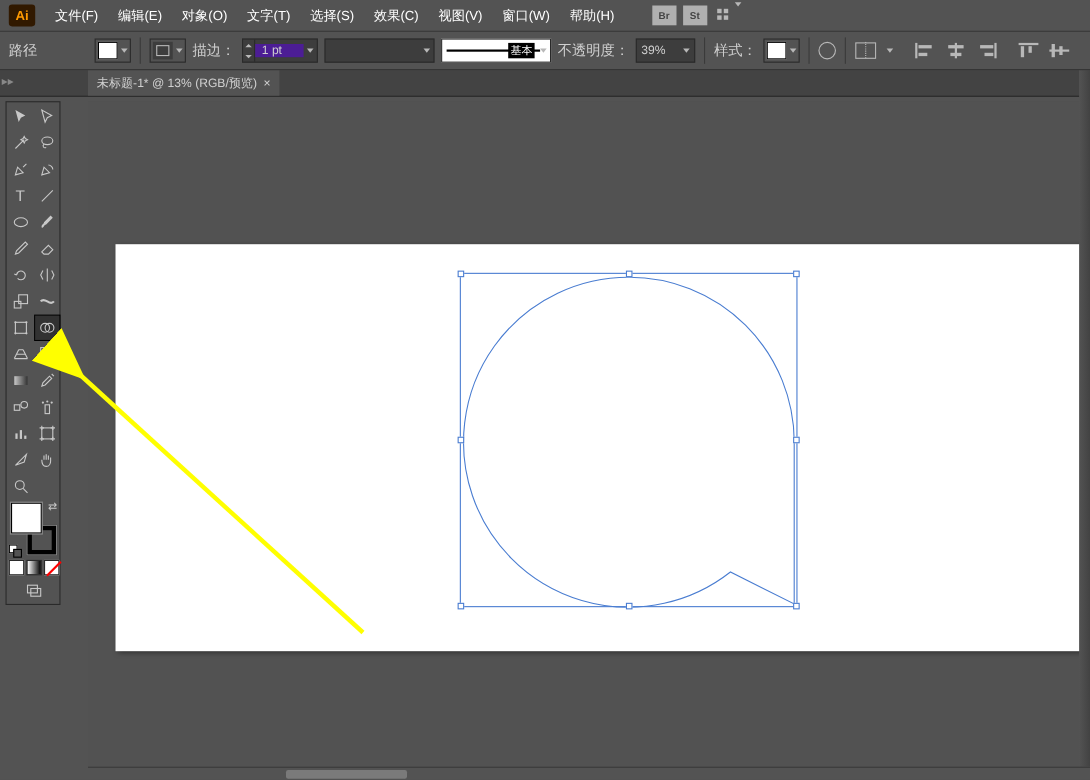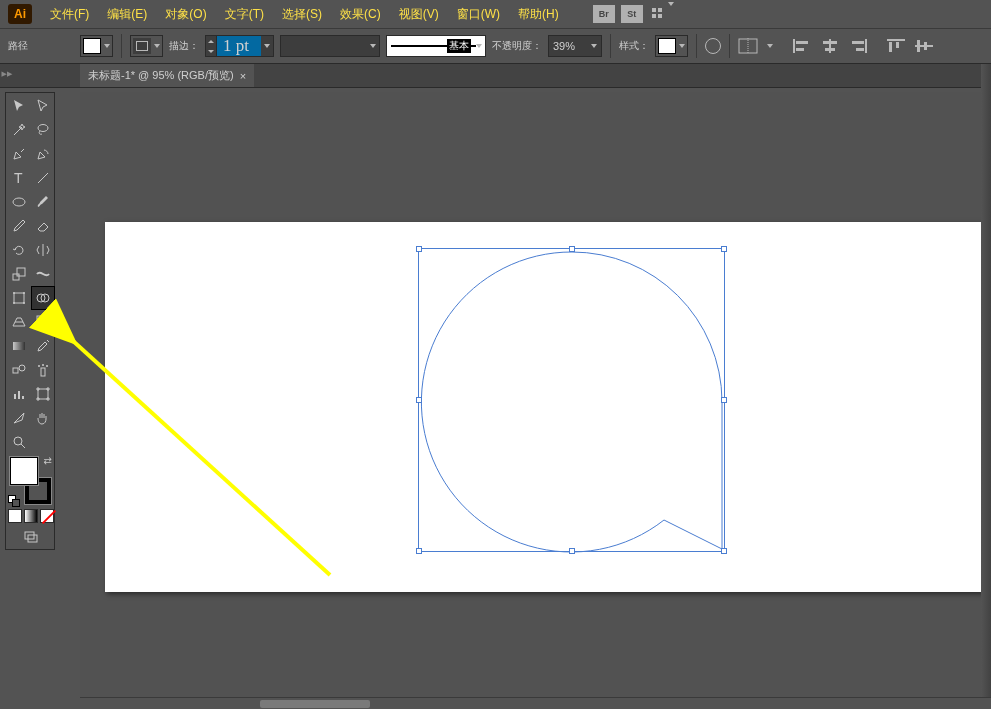--- a/index.html
+++ b/index.html
@@ -2,41 +2,41 @@
 <html><head>
 <meta charset="utf-8">
 <style>
 * { margin: 0; padding: 0; box-sizing: border-box; font-family: "Microsoft YaHei", sans-serif; }
 body { background: #535353; width: 991px; height: 709px; overflow: hidden; position: relative; }
 
 
 .menubar { height: 28px; background: #535353; display: flex; align-items: center; padding-left: 8px; gap: 2px; }
 .ai-logo { width: 24px; height: 20px; background: #311900; border-radius: 3px; display: flex; align-items: center; justify-content: center; margin-right: 8px; }
 .ai-logo span { color: #ff9a00; font-weight: bold; font-size: 12px; }
-.menu-item { color: #fde047; font-size: 12px; padding: 4px 8px; cursor: pointer; }
+.menu-item { color: #ffffff; font-size: 12px; padding: 4px 8px; cursor: pointer; }
 .menu-spacer { width: 20px; }
 .menu-icon-box { width: 22px; height: 18px; background: #b0b0b0; display: inline-flex; align-items: center; justify-content: center; color: #444; font-size: 9px; font-weight: bold; margin: 0 2px; cursor: pointer; }
 .menu-plain-icon { color: #b8b8b8; font-size: 14px; margin: 0 4px; cursor: pointer; }
 .arrange-glyph { display:inline-block; width:14px; height:12px; }
 .arrange-glyph span { display:inline-block; width:4px; height:4px; background:#b8b8b8; margin:1px; float:left; }
 
 
 .controlbar { height: 36px; background: #535353; border-top: 1px solid #3a3a3a; border-bottom: 1px solid #2a2a2a; display: flex; align-items: center; padding: 0 8px; gap: 6px; }
-.ctrl-label { color: #d0d0d0; font-size: 10px; }
+.ctrl-label { color: #d0d0d0; font-size: 13px; }
 .swatch-btn { display:inline-flex; align-items:center; border:1px solid #2a2a2a; background:#535353; height:22px; padding:0 2px; cursor:pointer; }
 .swatch-white { width:18px; height:16px; background:#fff; border:1px solid #000; }
 .swatch-hollow { width:18px; height:16px; background:#3d3d3d; position:relative; }
 .swatch-hollow::after{content:"";position:absolute;inset:3px;border:1px solid #b8b8b8;}
 .chev-down { width:0; height:0; border-left:3px solid transparent; border-right:3px solid transparent; border-top:4px solid #b8b8b8; margin-left:3px; }
 .stroke-box { display:flex; align-items:center; height:22px; border:1px solid #2a2a2a; background:#3d3d3d; }
 .arrow-updown { display:flex; flex-direction:column; border-right:1px solid #2a2a2a; }
 .arrow-updown div { width:10px; height:10px; display:flex; align-items:center; justify-content:center; }
 .arrow-updown .up { border-bottom:3px solid #b8b8b8; border-left:3px solid transparent; border-right:3px solid transparent; width:0; height:0; margin:auto; }
 .arrow-updown .down { border-top:3px solid #b8b8b8; border-left:3px solid transparent; border-right:3px solid transparent; width:0; height:0; margin:auto; }
-.stroke-val { color:#d0d0d0; font-size:17px; padding: 0 6px; min-width:44px; background:#0369a1;font-family:Liberation Serif, serif; }
+.stroke-val { color:#d0d0d0; font-size:11px; padding: 0 6px; min-width:44px; background:#4c1d95; }
 .var-stroke { width:100px; height:22px; border:1px solid #2a2a2a; background:#3d3d3d; display:flex; align-items:center; }
 .basic-box { width:100px; height:22px; border:1px solid #2a2a2a; background:#fff; display:flex; align-items:center; position:relative; }
 .basic-line { height:2px; background:#000; flex:1; margin-left:4px; }
 .basic-text { position:absolute; right:14px; background:#000; color:#fff; font-size:10px; padding:0 2px; }
 .opacity-field { width:54px; height:22px; border:1px solid #2a2a2a; background:#3d3d3d; color:#d0d0d0; font-size:11px; display:flex; align-items:center; padding:0 4px; }
 .divider-v { width:1px; height:24px; background:#3a3a3a; margin:0 2px; }
 .globe-icon{ width:16px; height:16px; border:1px solid #b8b8b8; border-radius:50%; position:relative; cursor:pointer;}
 .align-icon{ width:18px; height:14px; display:inline-block; cursor:pointer; margin:0 2px; position:relative; }
 .align-icon span{ position:absolute; background:#b8b8b8; }
 .ctrl-icon-generic { width:20px; height:16px; display:inline-block; cursor:pointer; position:relative; }
@@ -193,21 +193,21 @@
       <span style="left:0;top:6px;width:18px;height:2px"></span>
       <span style="left:2px;top:1px;width:3px;height:12px"></span>
       <span style="left:9px;top:3px;width:3px;height:8px"></span>
     </div>
 </div>
 
 <div class="side-chev">▶▶</div>
 
 <div class="tabbar">
   <div class="doc-tab">
-    <span>未标题-1* @ 95% (RGB/预览)</span>
+    <span>未标题-1* @ 13% (RGB/预览)</span>
     <span class="tab-close">×</span>
   </div>
 </div>
 
 <div class="toolbox">
   <div class="tool">
       <svg viewBox="0 0 16 16">
         <path d="M3 2l3 11 2-4 4-2z" fill="#c8c8c8"></path>
       </svg>
     </div>

